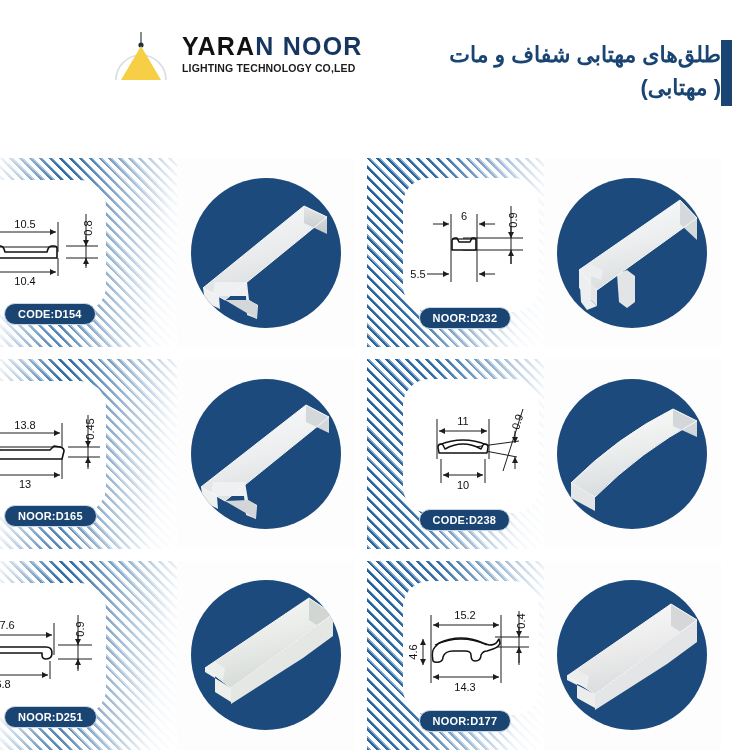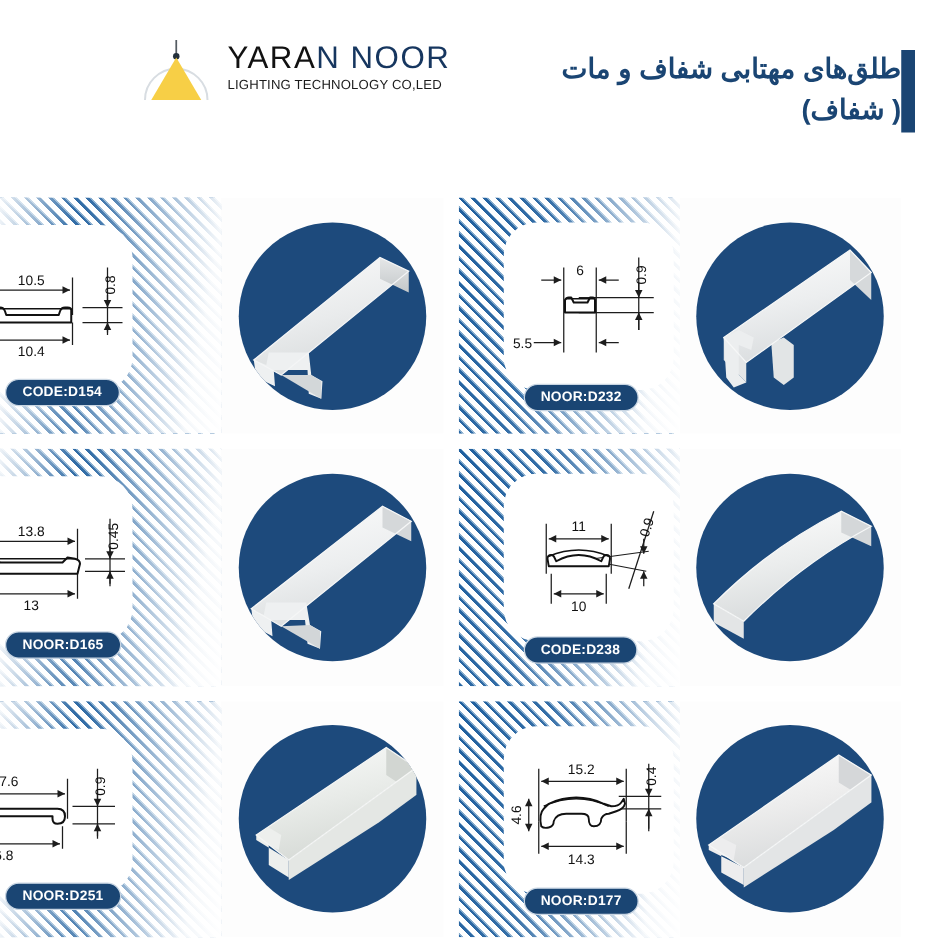--- a/index.html
+++ b/index.html
@@ -32,30 +32,30 @@
     align-items: center;
     gap: 12px;
   }
   .logo-mark {
     position: relative;
     width: 58px; height: 56px;
   }
   .brand-text { line-height: 1; }
   .brand-name {
     font-size: 25px;
-    font-weight: normal;
+    font-weight: bold;
     letter-spacing: 1.2px;
     color: #16365f;
     white-space: nowrap;
   }
   .brand-name .blk { color: #111111; }
   .brand-sub {
     margin-top: 4px;
     font-size: 10.5px;
-    font-weight: normal;
+    font-weight: bold;
     letter-spacing: 0.15px;
     color: #1b1b1b;
     white-space: nowrap;
   }
 
   #title-block {
     position: absolute;
     right: 18px; top: 38px;
     display: flex;
     align-items: flex-start;
@@ -226,21 +226,21 @@
       <div class="brand-text">
         <div class="brand-name"><span class="blk">YARA</span><span>N NOOR</span></div>
         <div class="brand-sub">LIGHTING TECHNOLOGY CO,LED</div>
       </div>
     </div>
 
     <div id="title-block">
       <div id="title-bar"></div>
       <div id="title-text">
         <div>طلق‌های مهتابی شفاف و مات</div>
-        <div>( شفاف)</div>
+        <div>( مهتابی)</div>
       </div>
     </div>
   </div>
 
   <div id="grid">
 
     <div class="cell edge-left">
       <div class="stripe-pane">
         <div class="draw-card">
           <svg viewBox="0 0 164 132">

